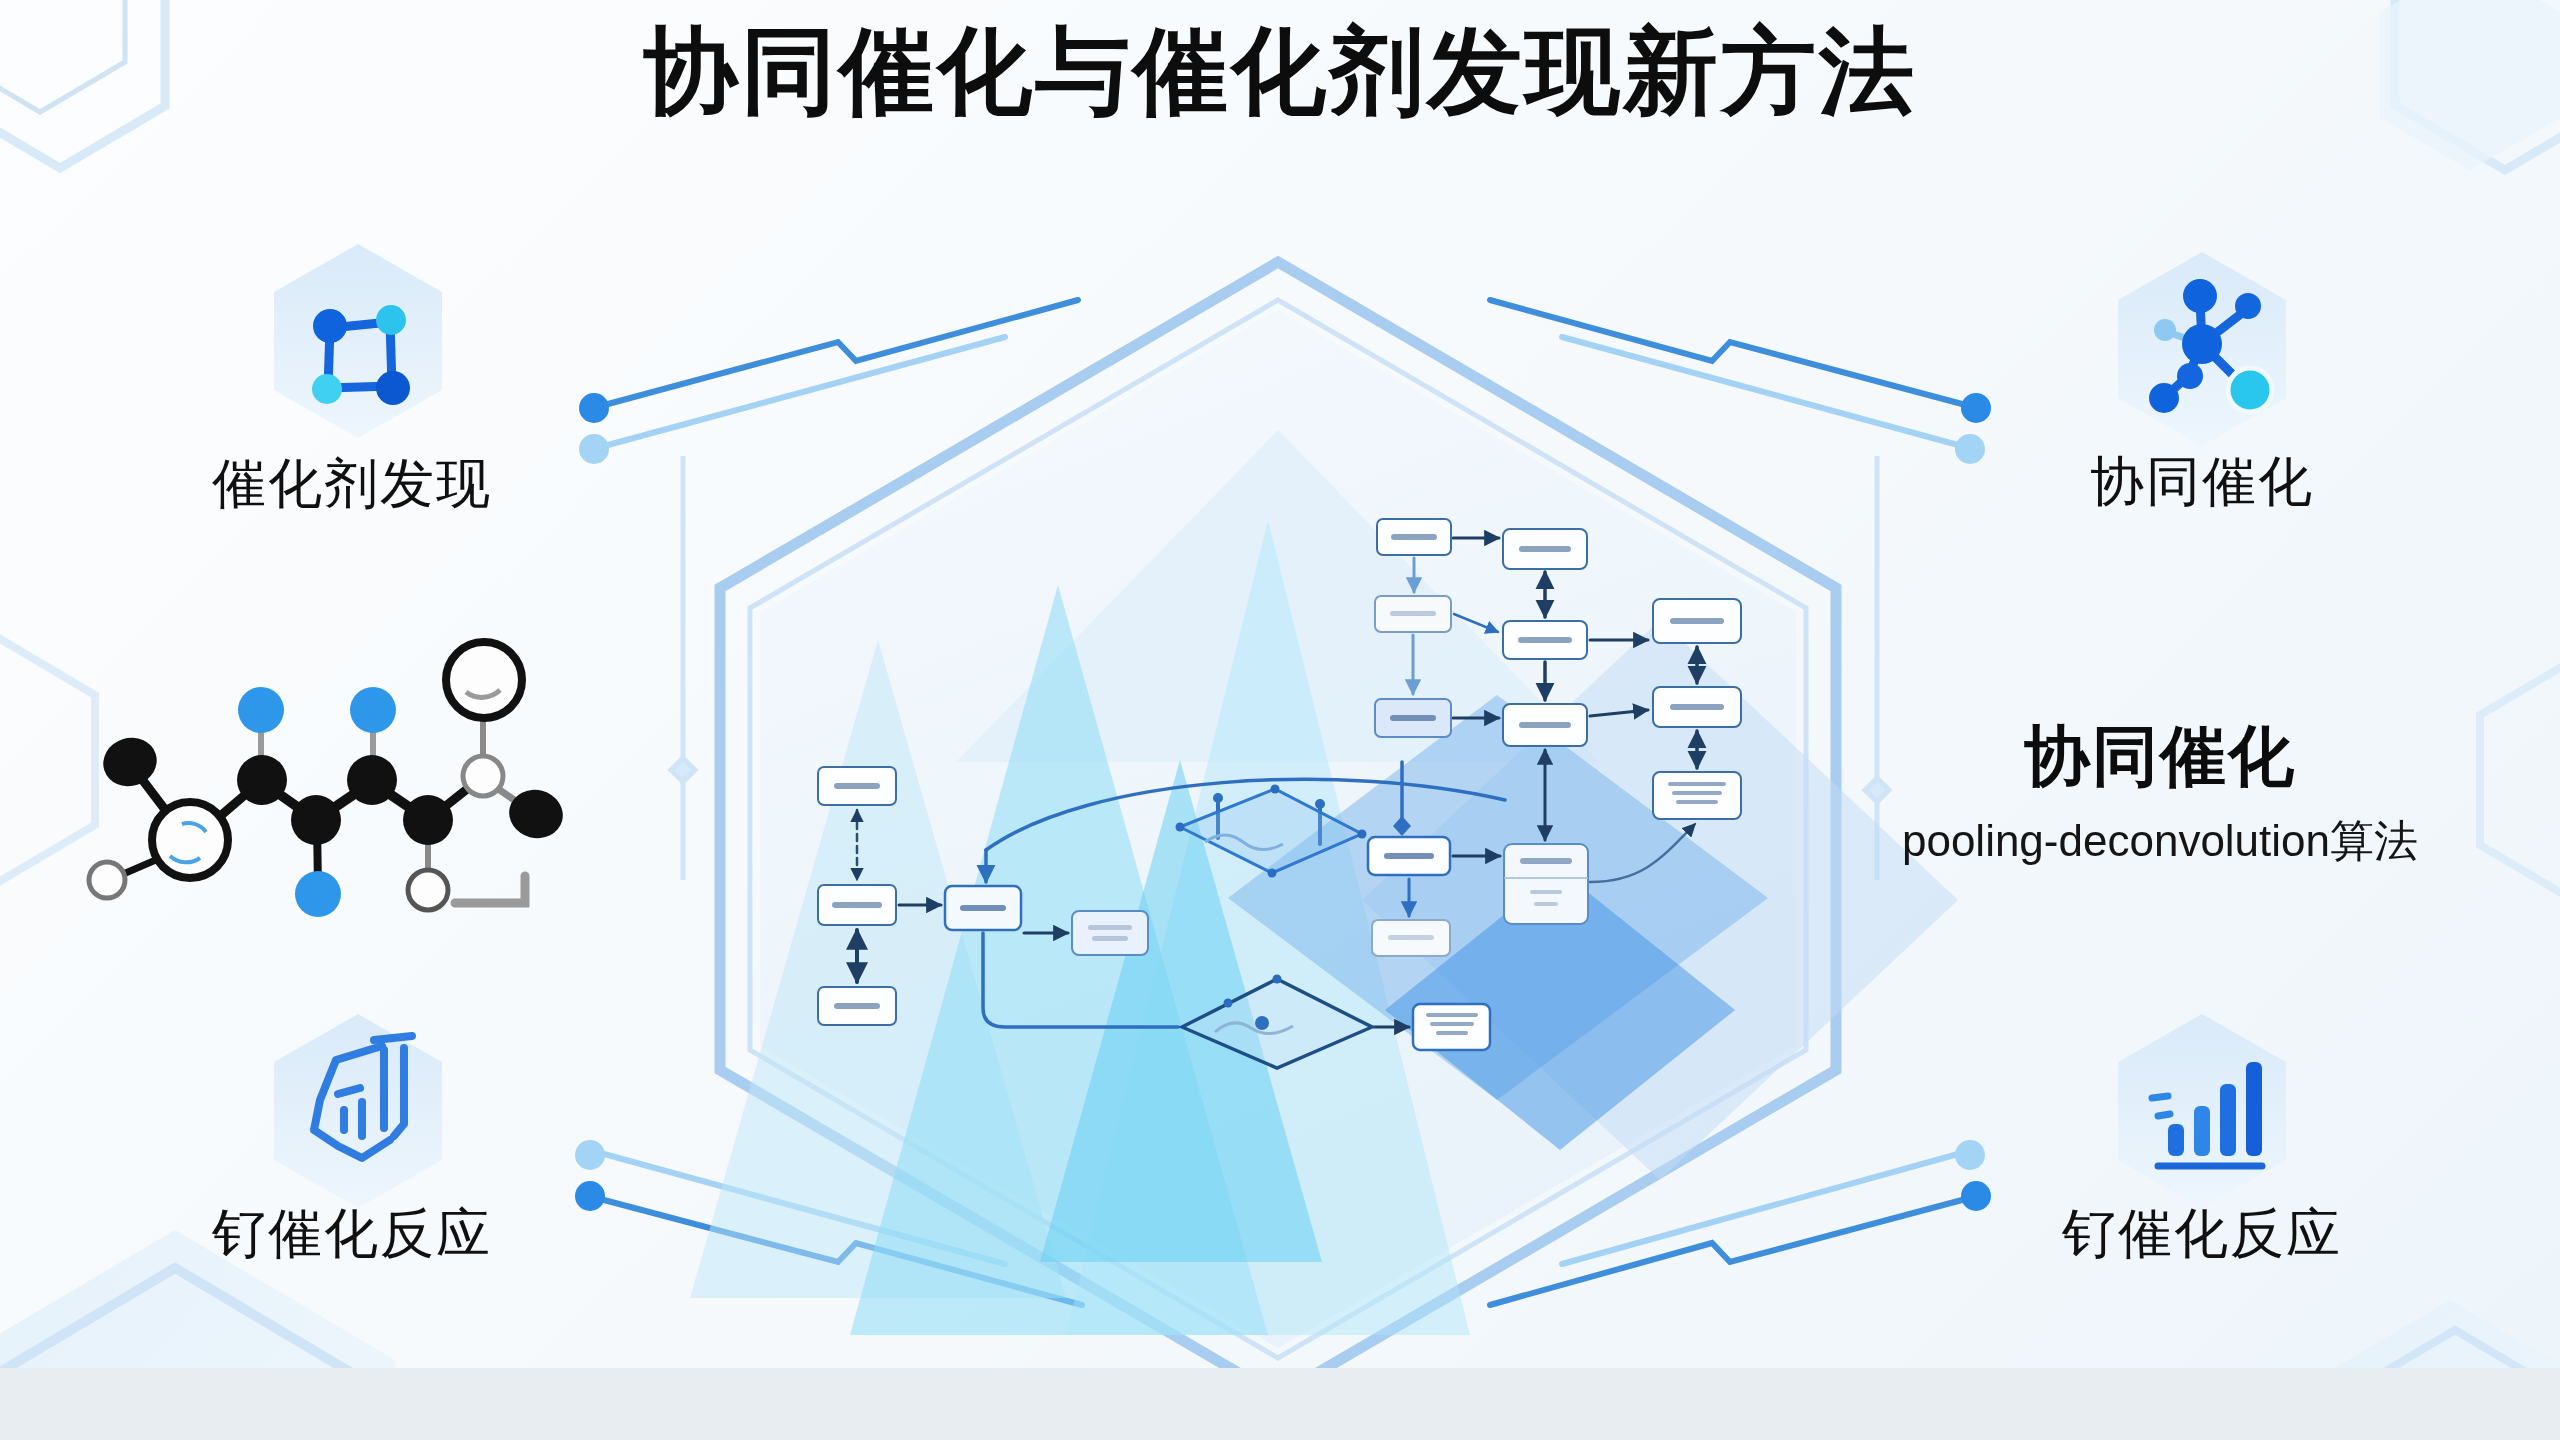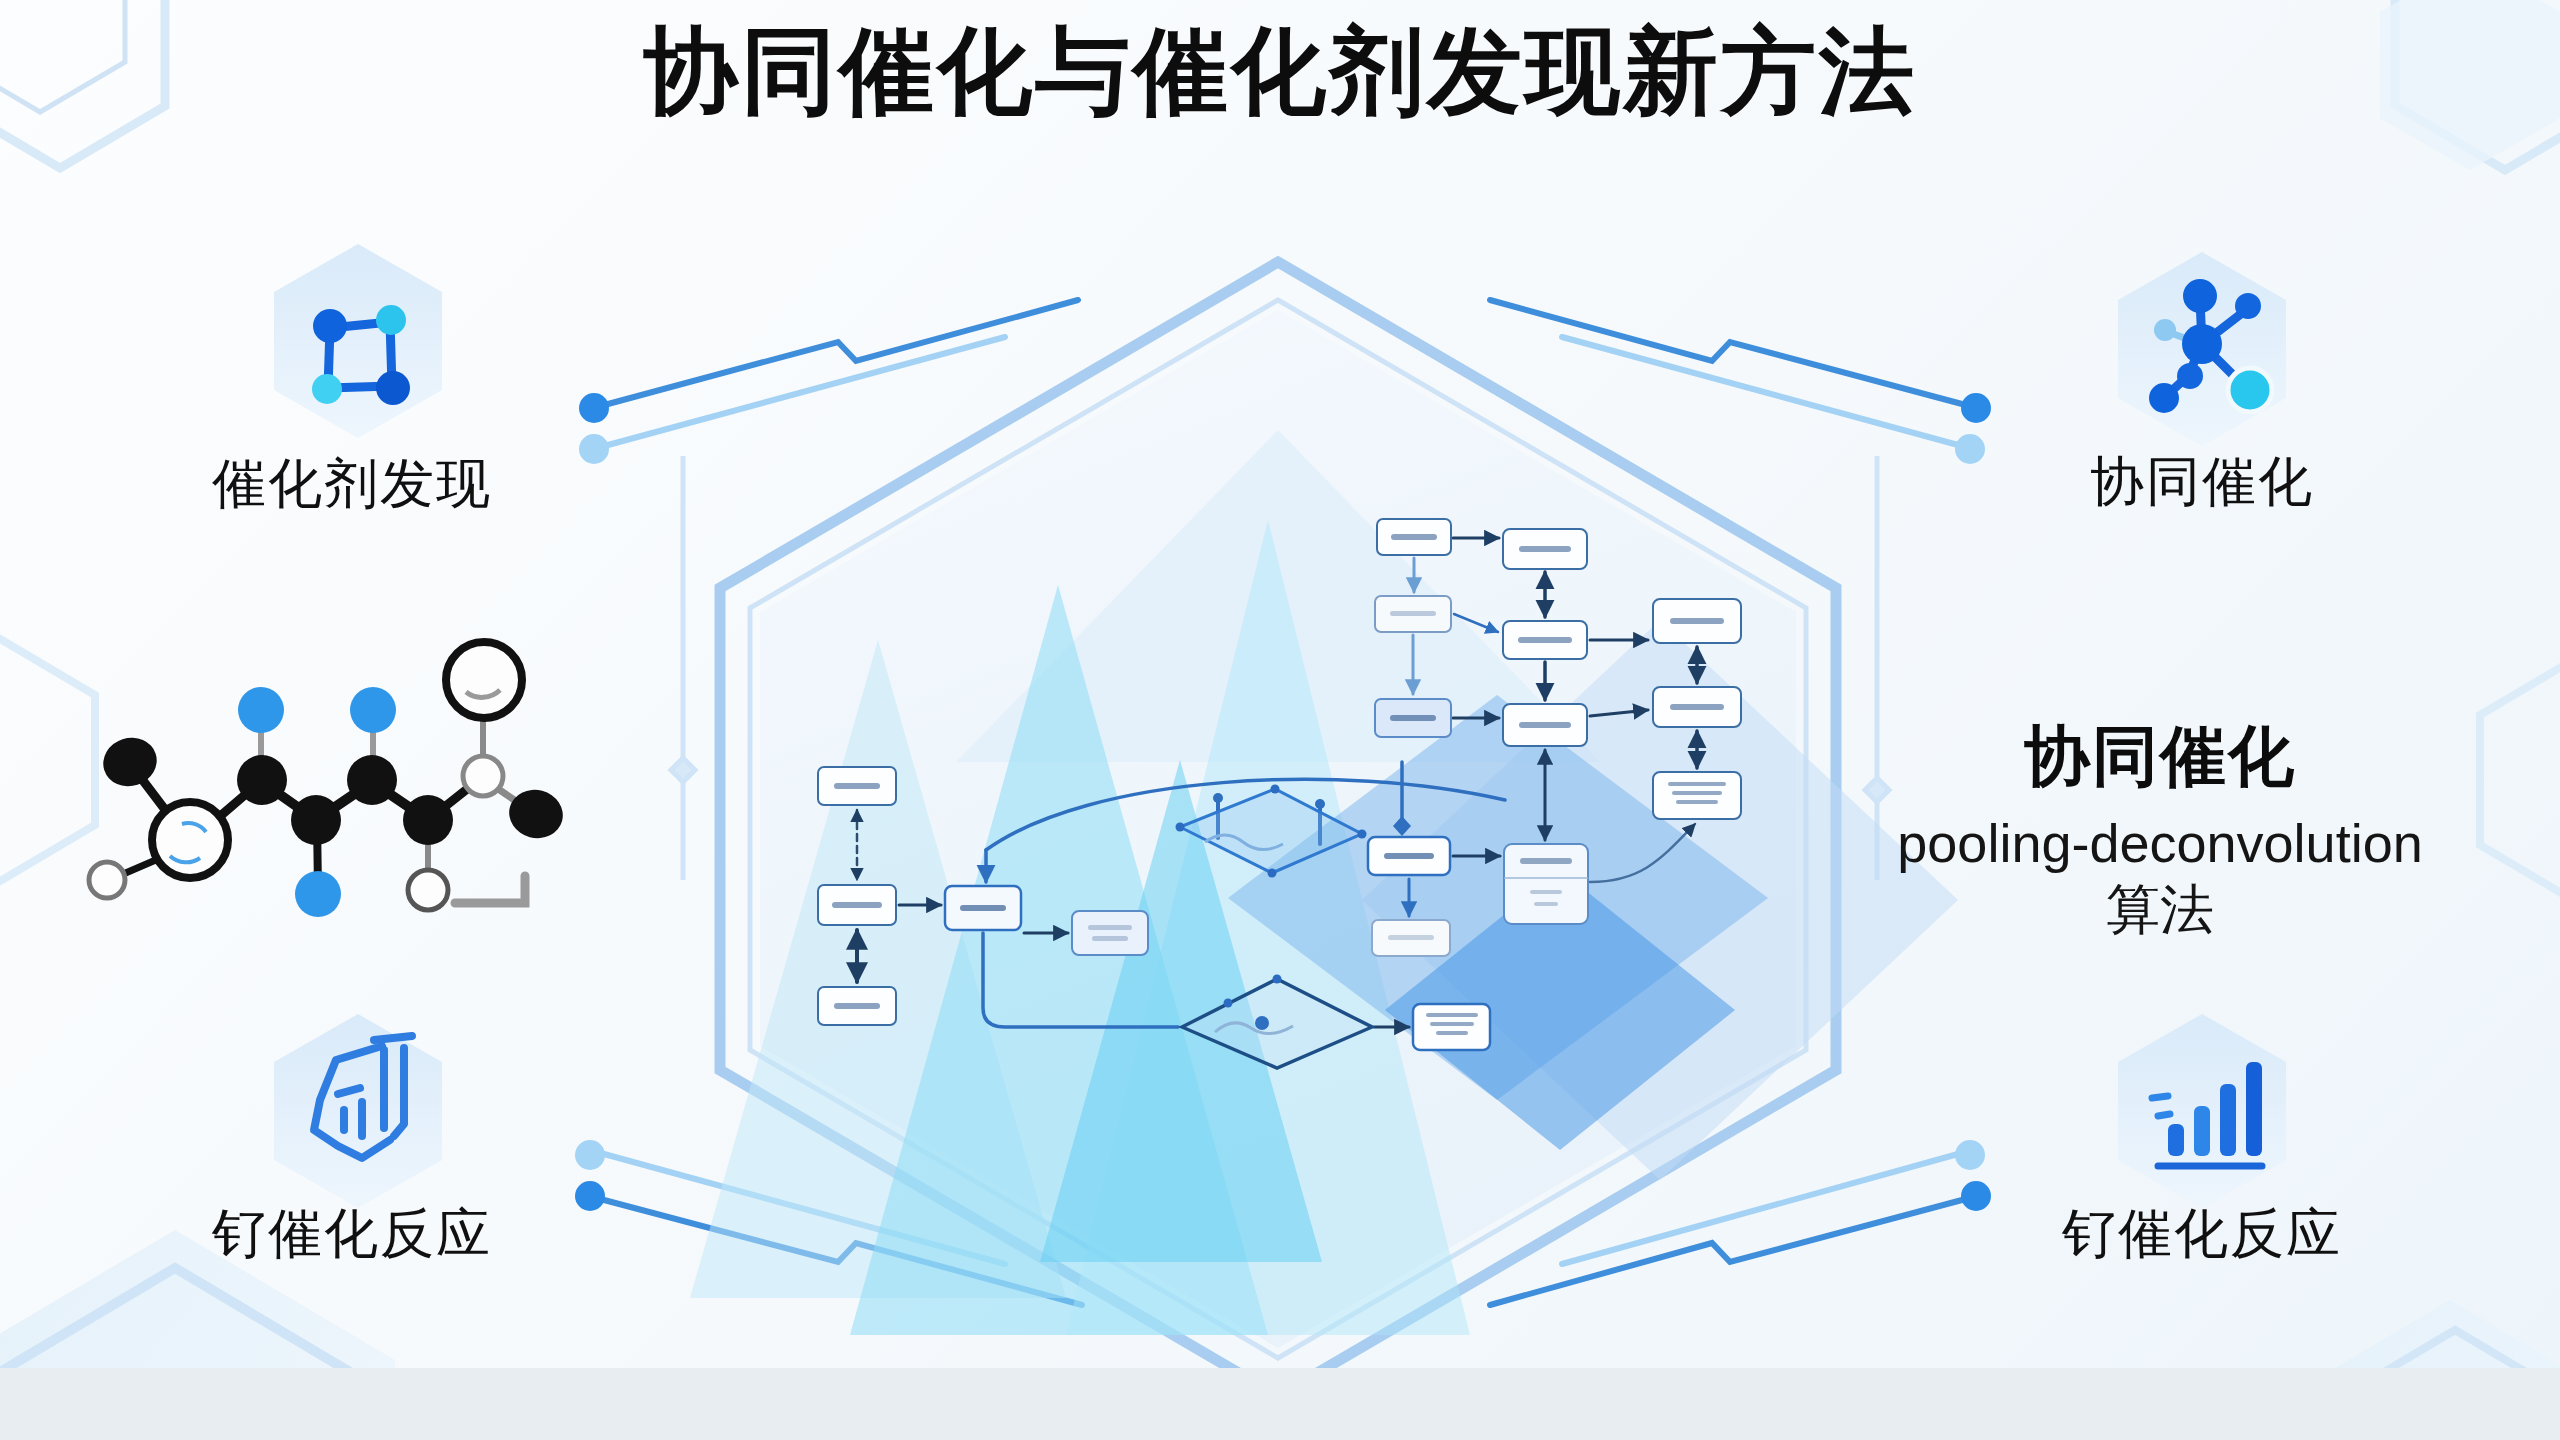--- a/index.html
+++ b/index.html
@@ -21,21 +21,21 @@
   .side-label{
     position:absolute;width:560px;text-align:center;font-size:54px;color:#101010;
     font-weight:500;letter-spacing:2px;font-family:Liberation Serif, serif;
   }
   .lbl-tl{left:72px;top:448px}
   .lbl-bl{left:72px;top:1198px}
   .lbl-tr{left:1922px;top:446px}
   .lbl-br{left:1922px;top:1198px}
   .feature{position:absolute;left:1880px;top:712px;width:560px;text-align:center;}
   .feature-heading{margin:0;font-size:66px;font-weight:800;color:#0c0c0c;letter-spacing:2px;}
-  .feature-sub{margin:10px 0 0 0;font-size:54px;font-weight:400;color:#151515;letter-spacing:0px;}
+  .feature-sub{margin:10px 0 0 0;font-size:44px;font-weight:400;color:#151515;letter-spacing:0px;}
   .hexicon{position:absolute;width:184px;height:204px;}
   .hex-tl{left:266px;top:240px}
   .hex-bl{left:266px;top:1006px}
   .hex-tr{left:2110px;top:248px}
   .hex-br{left:2110px;top:1006px}
   .molecule{left:70px;top:618px}
   .core{left:0;top:0}
 </style>
 </head>
 <body>

